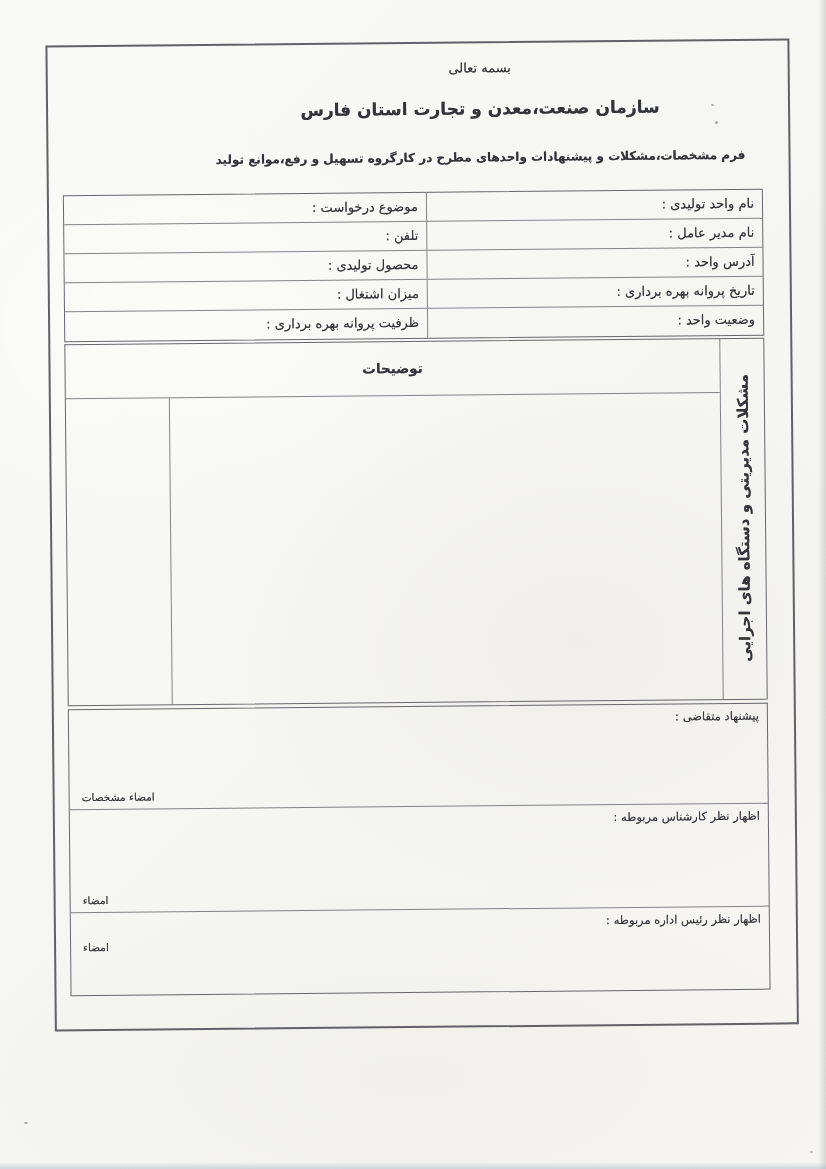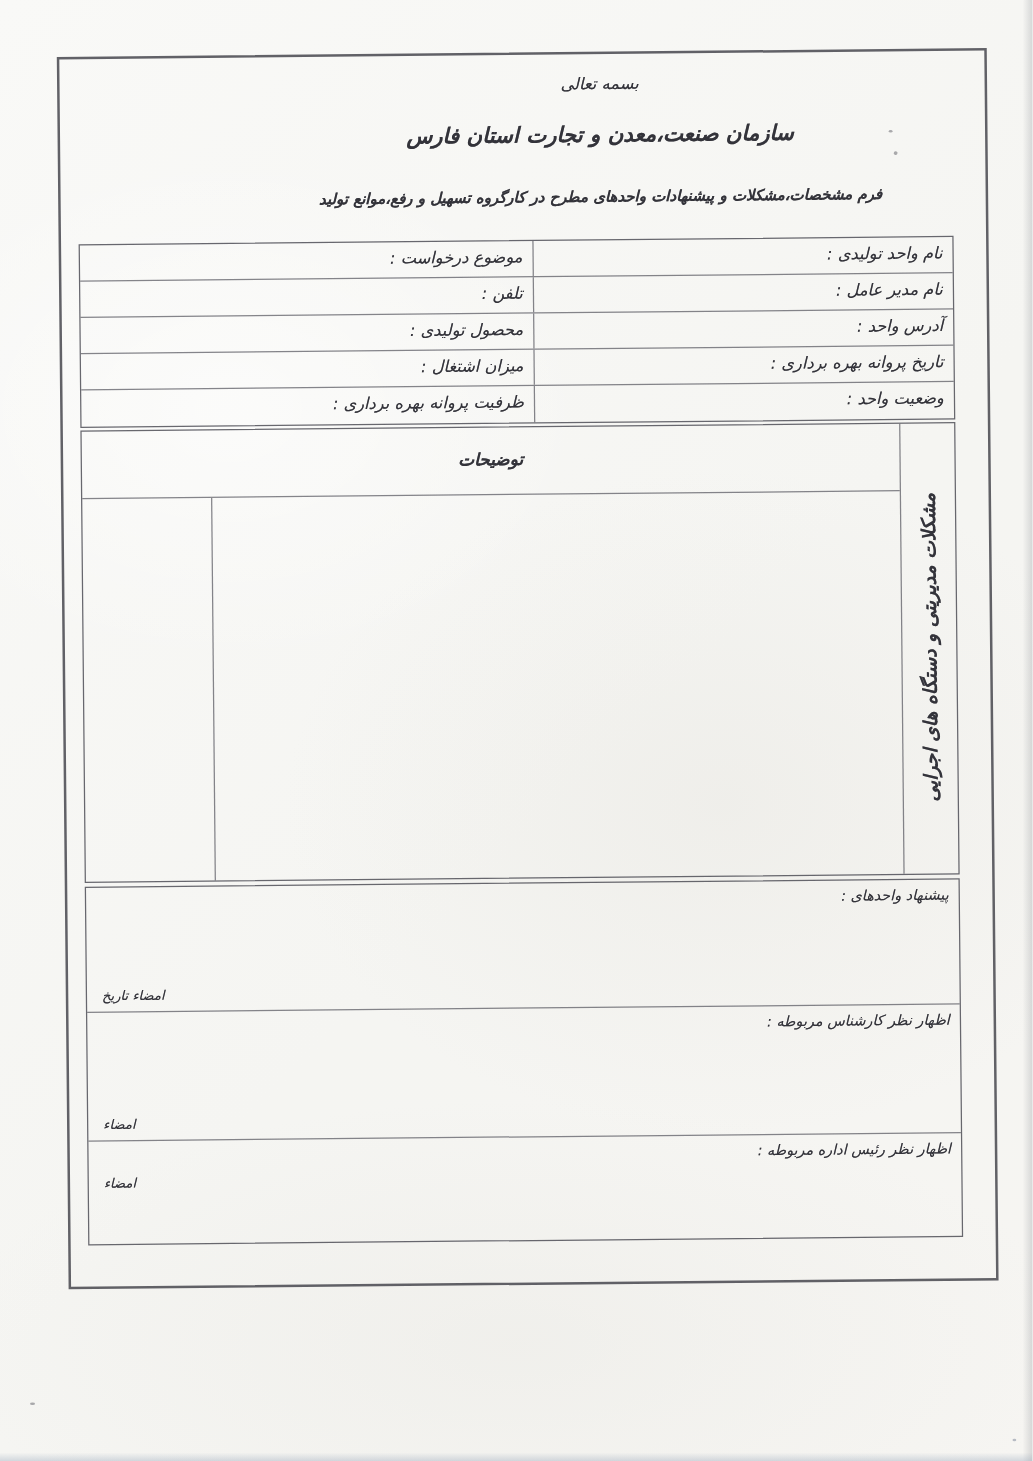--- a/index.html
+++ b/index.html
@@ -11,21 +11,20 @@
   }
   .paper {
     position: absolute; inset: 0;
     background:
       radial-gradient(ellipse 420px 300px at 22% 28%, rgba(255,255,255,0.55), rgba(255,255,255,0) 70%),
       radial-gradient(ellipse 500px 380px at 70% 55%, rgba(228,226,220,0.35), rgba(228,226,220,0) 70%),
       radial-gradient(ellipse 600px 260px at 50% 92%, rgba(232,231,226,0.4), rgba(232,231,226,0) 75%),
       linear-gradient(135deg, #f9f9f7 0%, #f5f5f2 55%, #f6f5f2 100%);
     overflow: hidden;
     color: #33333a;
-    font-style: italic;
   }
   .rotor {
     position: absolute; inset: 0;
     transform: rotate(-0.55deg);
     transform-origin: 415px 520px;
   }
   .frame {
     position: absolute; left: 50px; top: 42px;
     width: 740px; height: 982px;
     border: 2px solid rgba(70,70,78,0.85);
@@ -151,22 +150,22 @@
           </div>
           <div class="body-row">
             <div class="body-expl"></div>
             <div class="body-ref"></div>
           </div>
         </div>
       </div>
 
       <div class="sections ink">
         <div class="section section-1">
-          <div class="sec-label">پیشنهاد واحدهای :</div>
-          <div class="sig sig-bottom">امضاء تاریخ</div>
+          <div class="sec-label">پیشنهاد متقاضی :</div>
+          <div class="sig sig-bottom">امضاء مشخصات</div>
         </div>
         <div class="section section-2">
           <div class="sec-label">اظهار نظر کارشناس مربوطه :</div>
           <div class="sig sig-bottom">امضاء</div>
         </div>
         <div class="section section-3">
           <div class="sec-label">اظهار نظر رئیس اداره مربوطه :</div>
           <div class="sig sig-top">امضاء</div>
         </div>
       </div>

